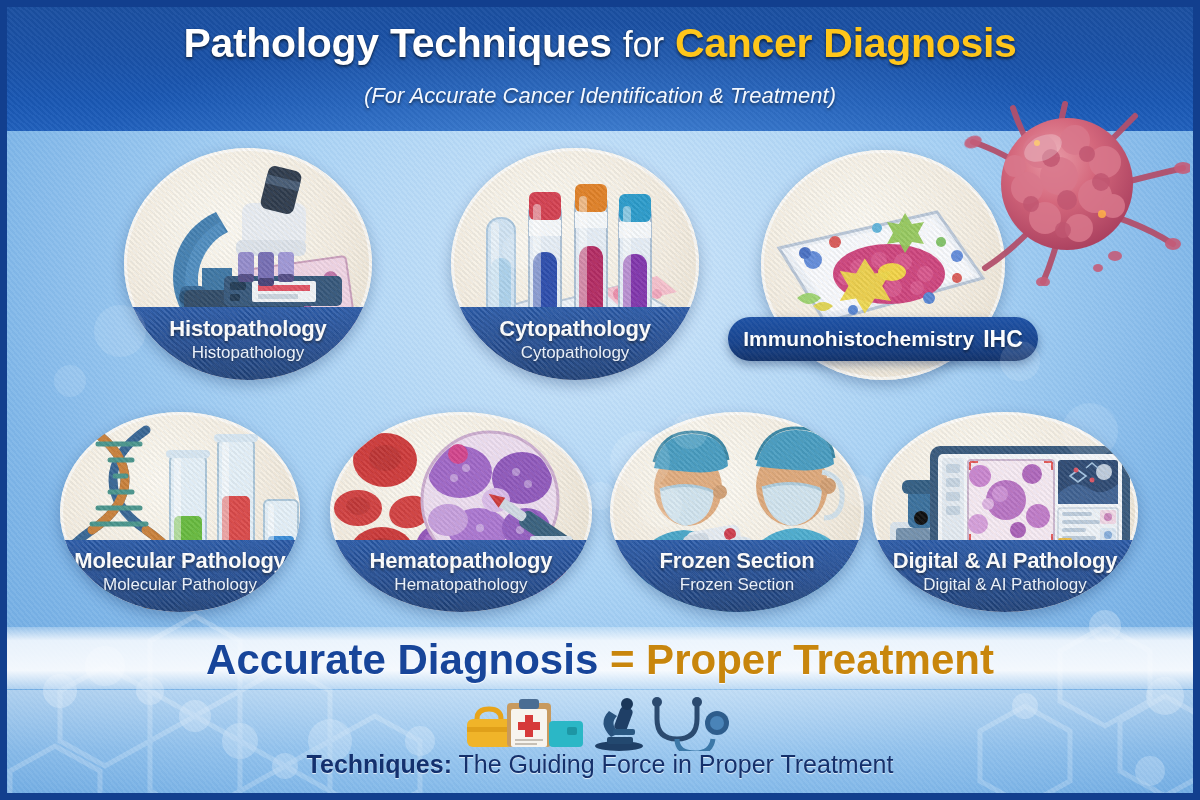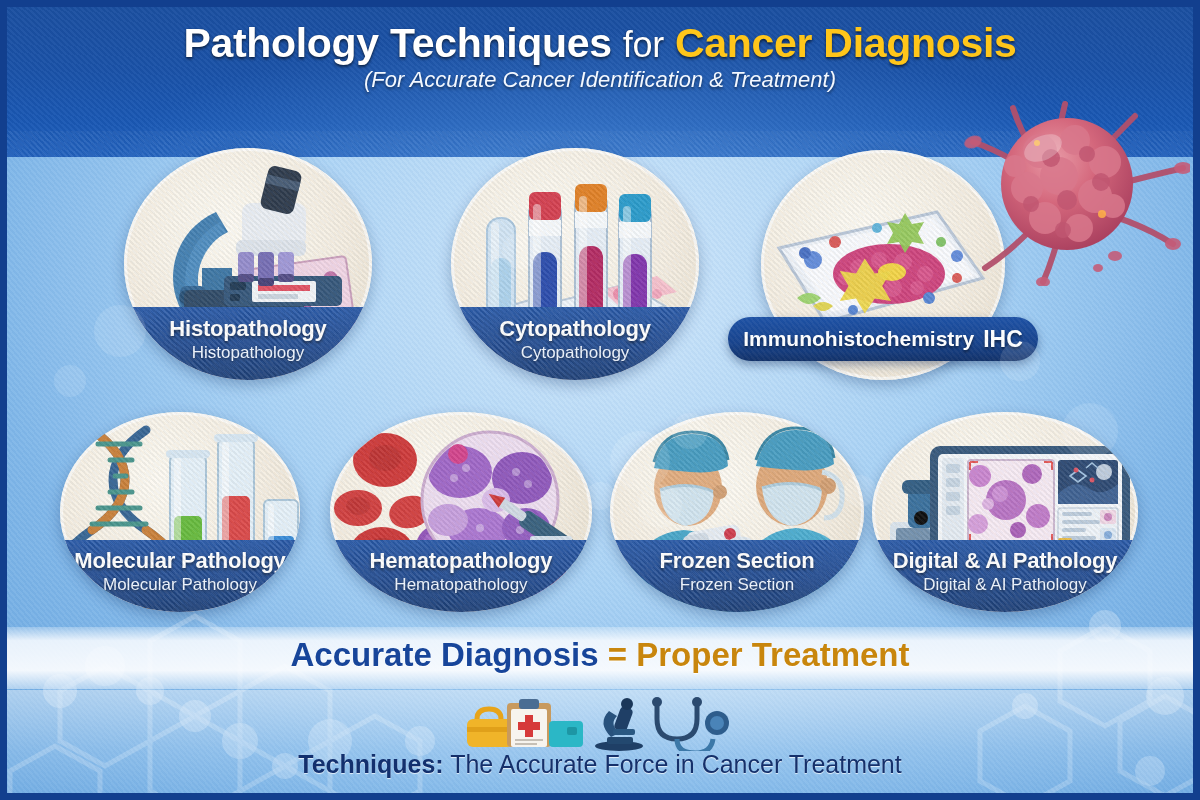--- a/index.html
+++ b/index.html
@@ -16,40 +16,40 @@
   }
   
   .frame {
     position:absolute; inset:0;
     border:7px solid #123f8e;
     pointer-events:none; z-index:60;
   }
 
   
   .header {
-    position:absolute; left:0; top:0; width:1200px; height:157px;
+    position:absolute; left:0; top:0; width:1200px; height:131px;
     background:linear-gradient(180deg,#1b4fa0 0%,#1a52a8 45%,#1a58b4 78%,#2060bd 100%);
     overflow:hidden;
   }
   .header::after{
     content:""; position:absolute; inset:0;
     background:
       radial-gradient(ellipse at 50% 120%, rgba(120,180,240,.38), rgba(0,0,0,0) 60%),
       repeating-linear-gradient(42deg, rgba(255,255,255,.035) 0 2px, rgba(0,0,0,.03) 2px 4px);
   }
   .title {
     position:relative; z-index:3; text-align:center; margin-top:20px;
     font-size:41px; font-weight:bold; letter-spacing:-.3px;
     color:#ffffff; text-shadow:0 2px 3px rgba(0,0,0,.55), 0 0 1px #0a2a5e;
     white-space:nowrap;
   }
   .title .gold { color:#ffc61a; text-shadow:0 2px 3px rgba(0,0,0,.6); }
   .title .thin { font-weight:normal; font-size:36px; }
   .subtitle {
-    position:relative; z-index:3; text-align:center; margin-top:0;
+    position:relative; z-index:3; text-align:center; margin-top:16px;
     font-size:22px; font-style:italic; color:#f3f8ff;
     text-shadow:0 2px 3px rgba(0,0,0,.5);
   }
 
   
   .hexwash{
     position:absolute; left:0; top:131px; width:1200px; height:669px;
     opacity:.5; z-index:1; pointer-events:none;
   }
   .bubblewash{
@@ -104,21 +104,21 @@
   .pill .pt{ font-weight:bold; font-size:21px; text-shadow:0 2px 3px rgba(0,0,0,.55);}
   .pill .ps{ font-weight:bold; font-size:23px; text-shadow:0 2px 3px rgba(0,0,0,.55);}
 
   
   .tagstripe{
     position:absolute; left:0; top:627px; width:1200px; height:62px; z-index:22;
     background:linear-gradient(180deg, rgba(255,255,255,.25) 0%, rgba(248,251,255,.88) 22%, rgba(252,253,255,.93) 70%, rgba(225,238,250,.55) 100%);
   }
   .tagline{
     position:absolute; left:0; top:636px; width:1200px; z-index:25;
-    text-align:center; font-size:33px; font-weight:bold; white-space:nowrap;
+    text-align:center; font-size:42px; font-weight:bold; white-space:nowrap;
   }
   .tagline .blue{ color:#17459a; text-shadow:0 1px 1px rgba(255,255,255,.9); }
   .tagline .gold{ color:#c8860d; text-shadow:0 1px 1px rgba(255,255,255,.9); }
 
   
   .footericons{ position:absolute; left:463px; top:697px; z-index:26; }
   .footer{
     position:absolute; left:0; top:750px; width:1200px; z-index:26;
     text-align:center; font-size:25px; color:#15306b; white-space:nowrap;
     text-shadow:0 1px 1px rgba(255,255,255,.75);
@@ -662,17 +662,17 @@
     <g transform="translate(188,2)">
       <path d="M6,4 v16 q0,20 20,20 q20,0 20,-20 v-16" fill="none" stroke="#2b4a6f" stroke-width="5"></path>
       <circle cx="6" cy="3" r="5" fill="#2b4a6f"></circle>
       <circle cx="46" cy="3" r="5" fill="#2b4a6f"></circle>
       <path d="M26,40 q0,14 18,14 q16,0 18,-14" fill="none" stroke="#3c78a8" stroke-width="5"></path>
       <circle cx="66" cy="24" r="12" fill="#2e5d8c"></circle>
       <circle cx="66" cy="24" r="7" fill="#4a84b8"></circle>
     </g>
   </svg>
   <div class="footer">
-    <span class="b">Techniques:</span><span> The Accurate Force in Cancer Treatment</span>
+    <span class="b">Techniques:</span><span> The Guiding Force in Proper Treatment</span>
   </div>
 
   <div class="frame"></div>
 </div>
 
 </body></html>

